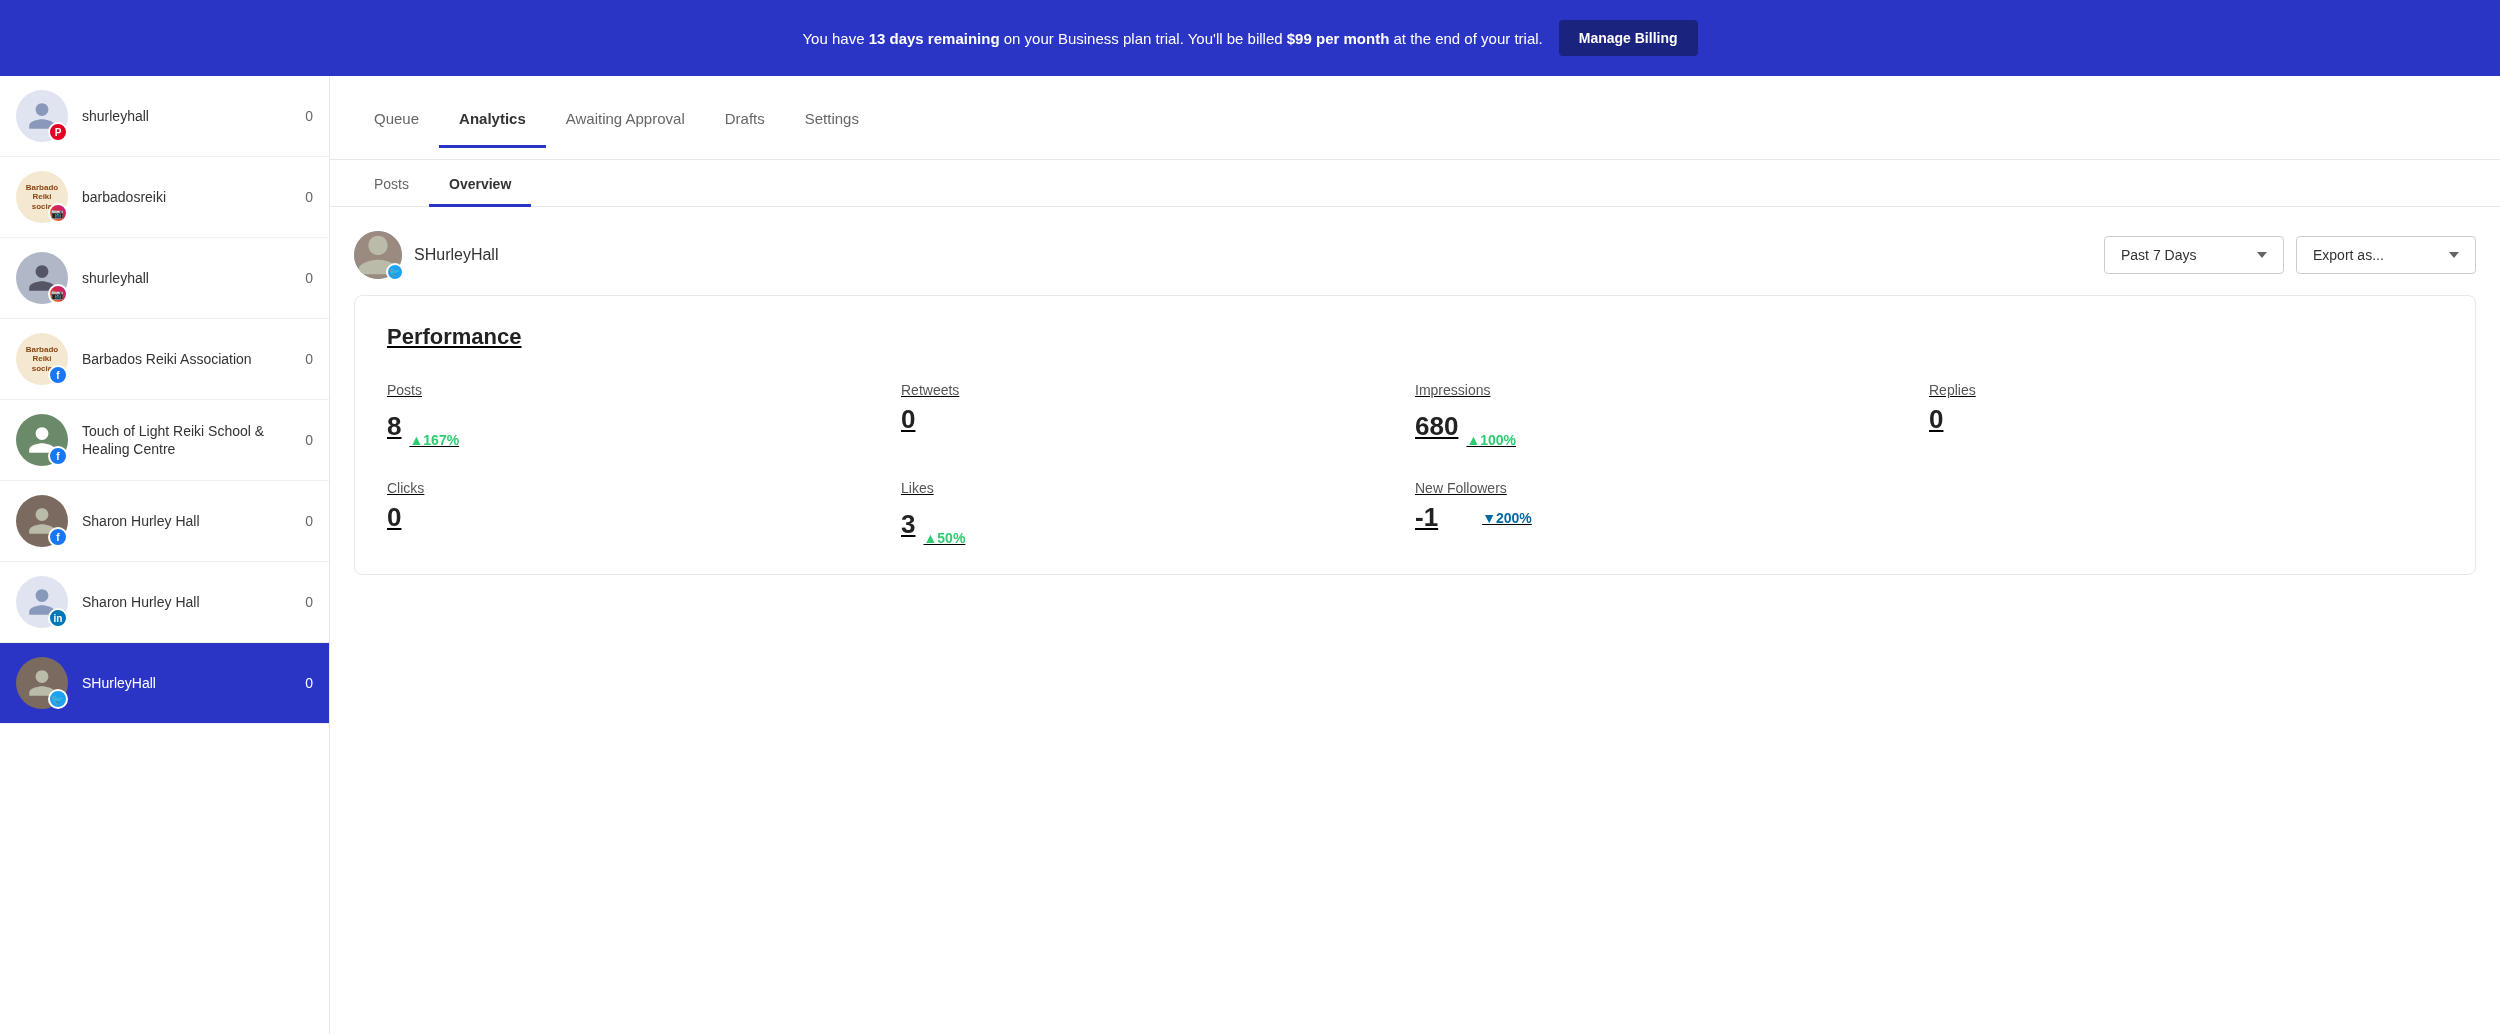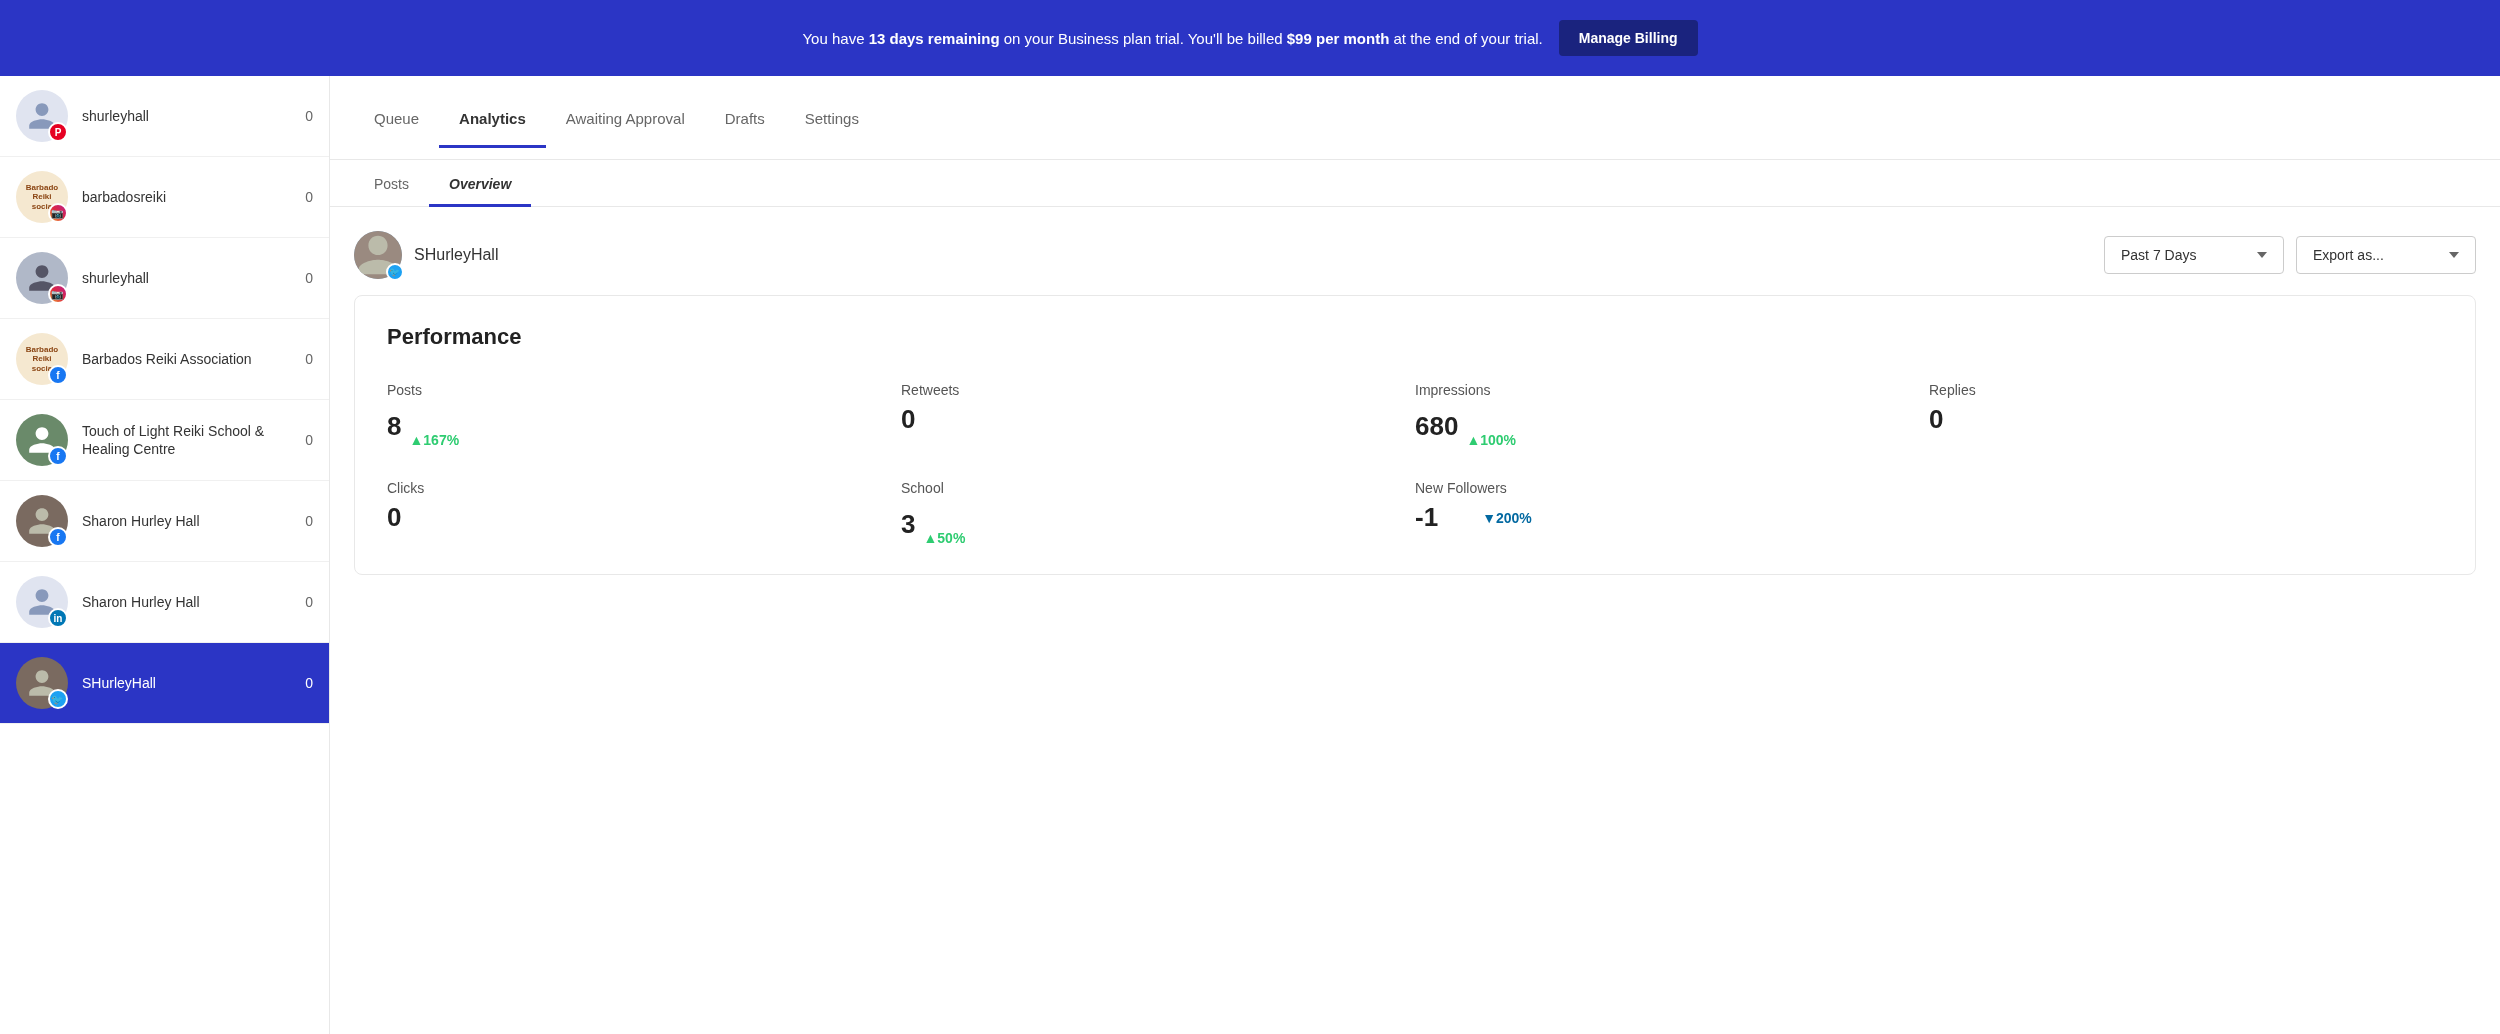--- a/index.html
+++ b/index.html
@@ -146,21 +146,20 @@
       cursor: pointer;
       font-size: 14px;
       color: #666;
       border-bottom: 3px solid transparent;
       margin-bottom: -1px;
     }
     .tab-secondary.active {
       color: #333;
       font-weight: 600;
       border-bottom-color: #2b35c5;
-      font-style: italic;
     }
 
     
     .account-header {
       display: flex;
       align-items: center;
       justify-content: space-between;
       padding: 24px 24px 16px;
     }
     .account-info {
@@ -213,20 +212,21 @@
       min-width: 180px;
       justify-content: space-between;
     }
 
     
     .performance-card {
       margin: 0 24px 24px;
       border: 1px solid #e8e8e8;
       border-radius: 8px;
       padding: 28px 32px;
+      text-decoration: underline;
     }
     .performance-title {
       font-size: 22px;
       font-weight: 700;
       color: #222;
       margin-bottom: 32px;
     }
     .metrics-grid {
       display: grid;
       grid-template-columns: repeat(4, 1fr);
@@ -482,21 +482,21 @@
         </div>
 
         <div class="metric-item">
           <div class="metric-label">Clicks</div>
           <div class="metric-value-row">
             <span class="metric-value">0</span>
           </div>
         </div>
 
         <div class="metric-item">
-          <div class="metric-label">School</div>
+          <div class="metric-label">Likes</div>
           <div class="metric-value-row">
             <span class="metric-value">3</span>
             <span class="metric-change change-up">▲50%</span>
           </div>
         </div>
 
         <div class="metric-item">
           <div class="metric-label">New Followers</div>
           <div class="metric-value-row">
             <span class="metric-value">-1</span>

